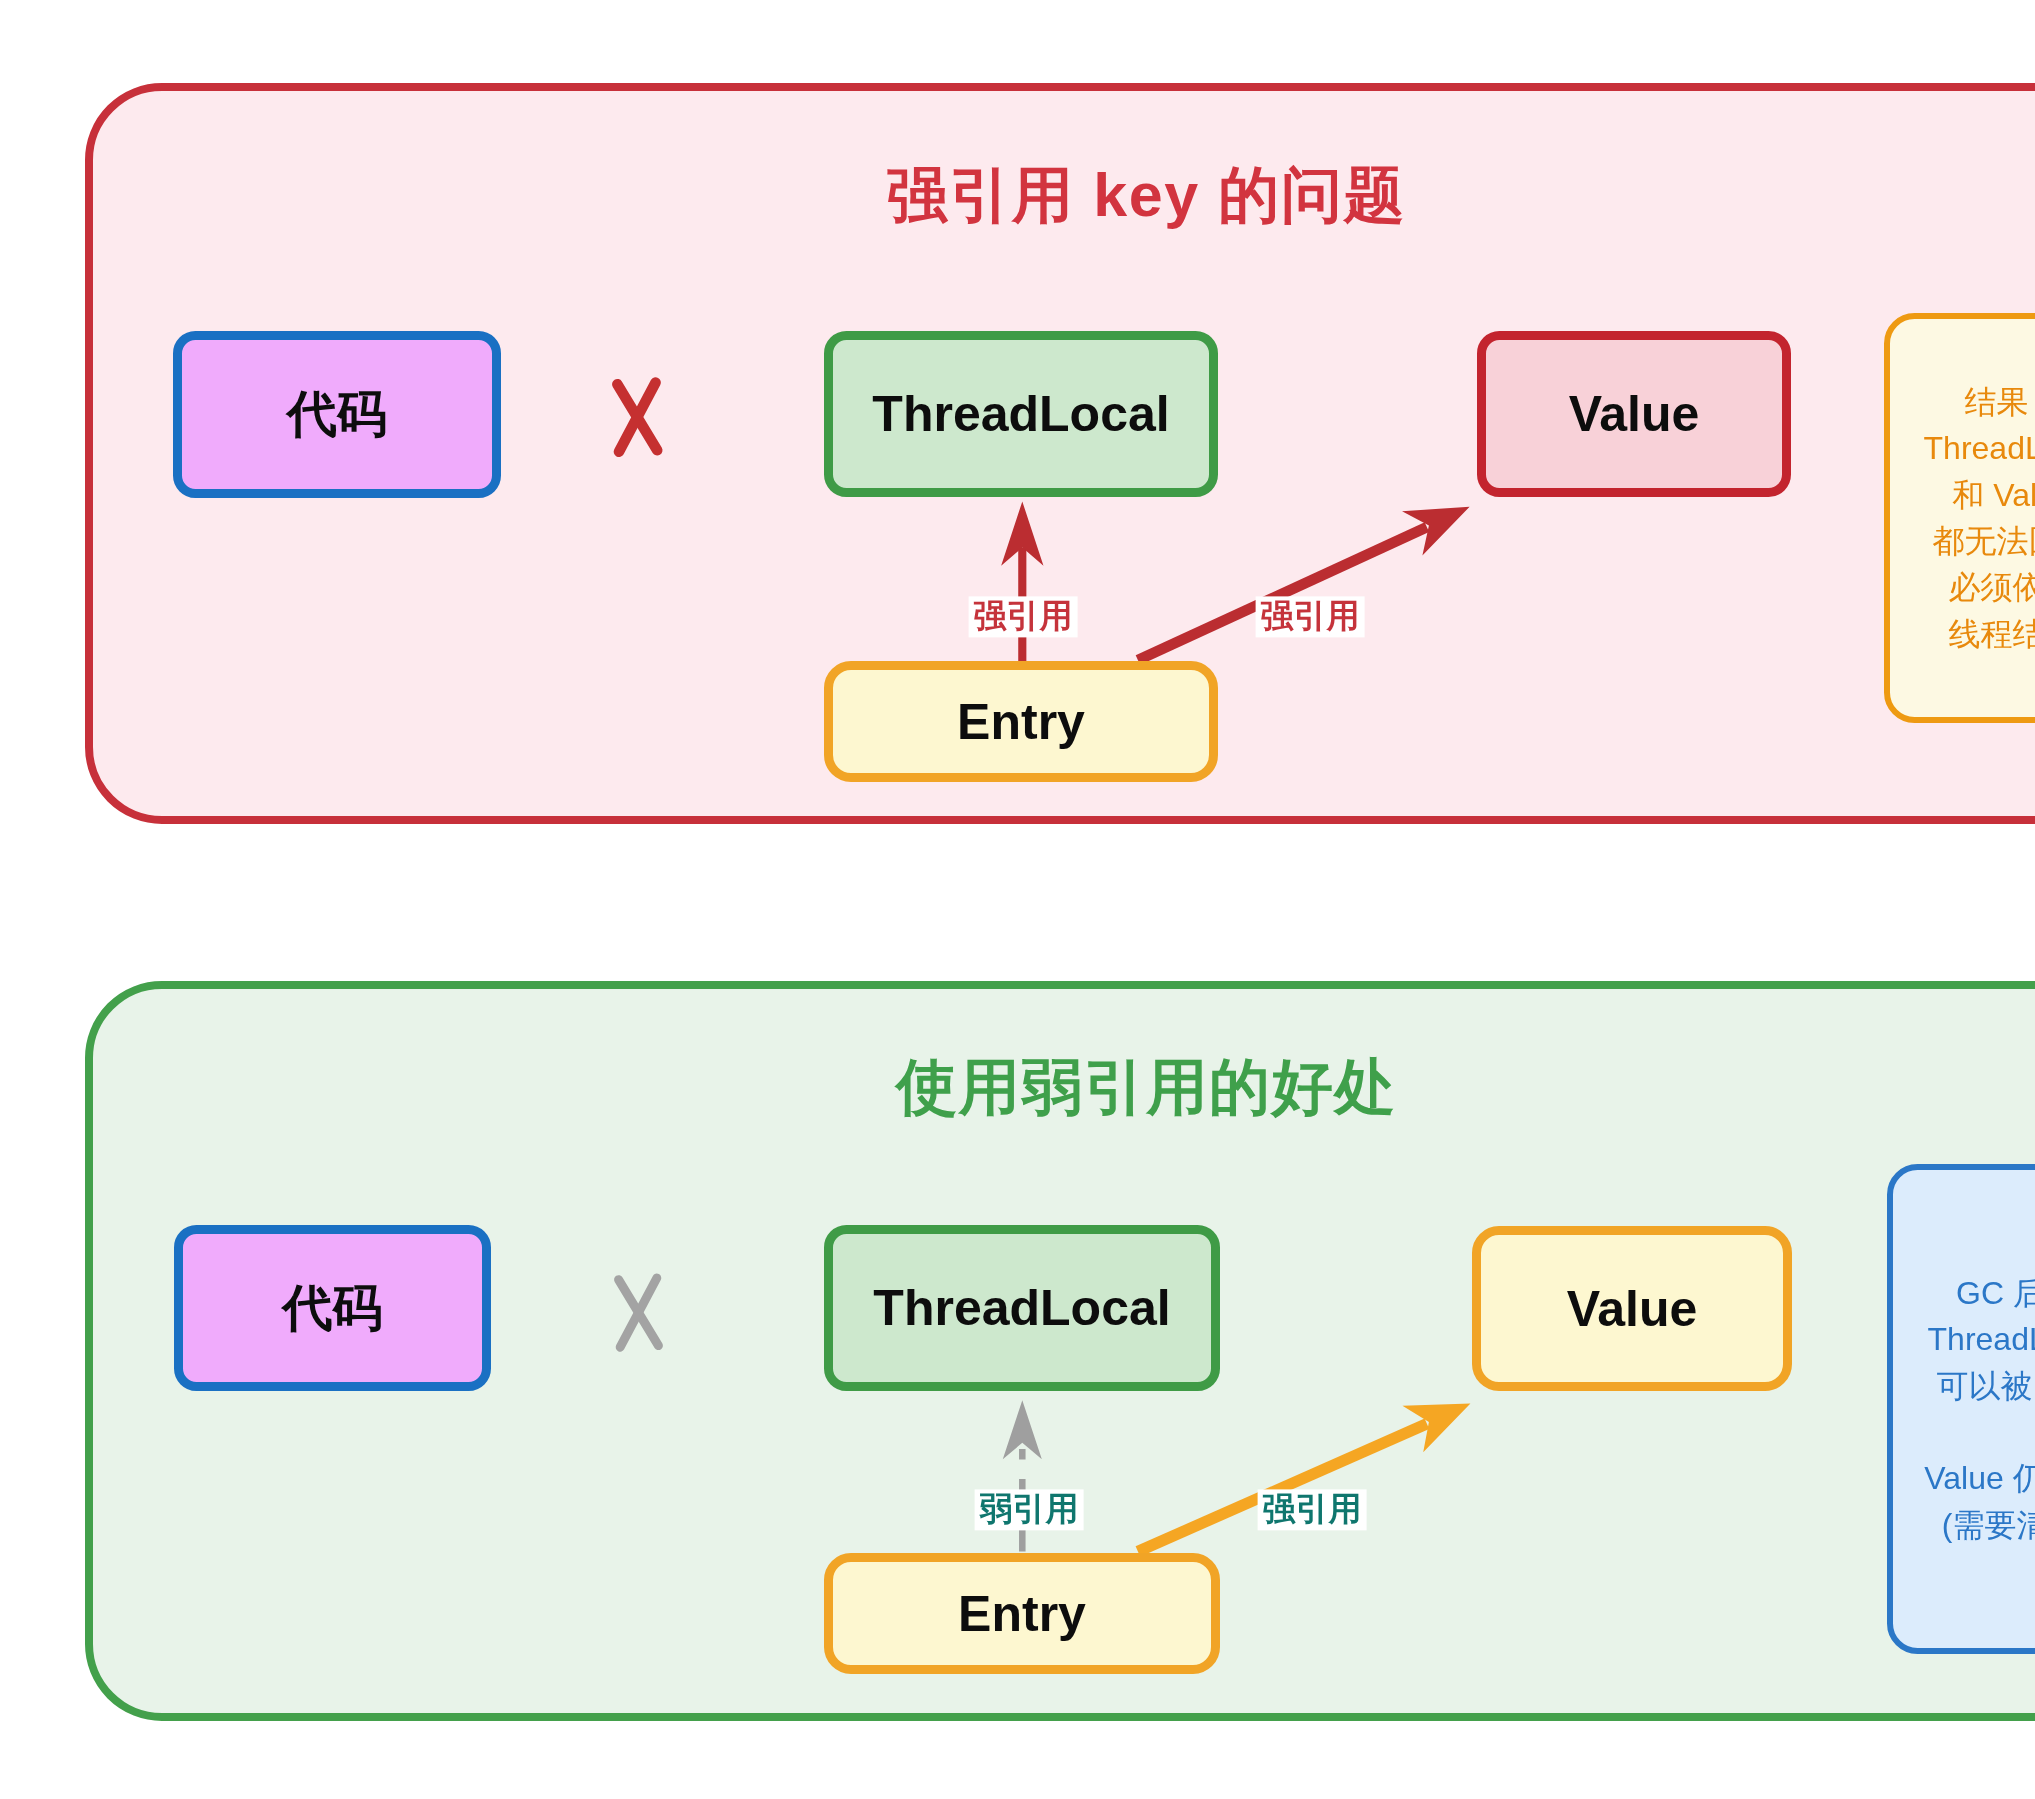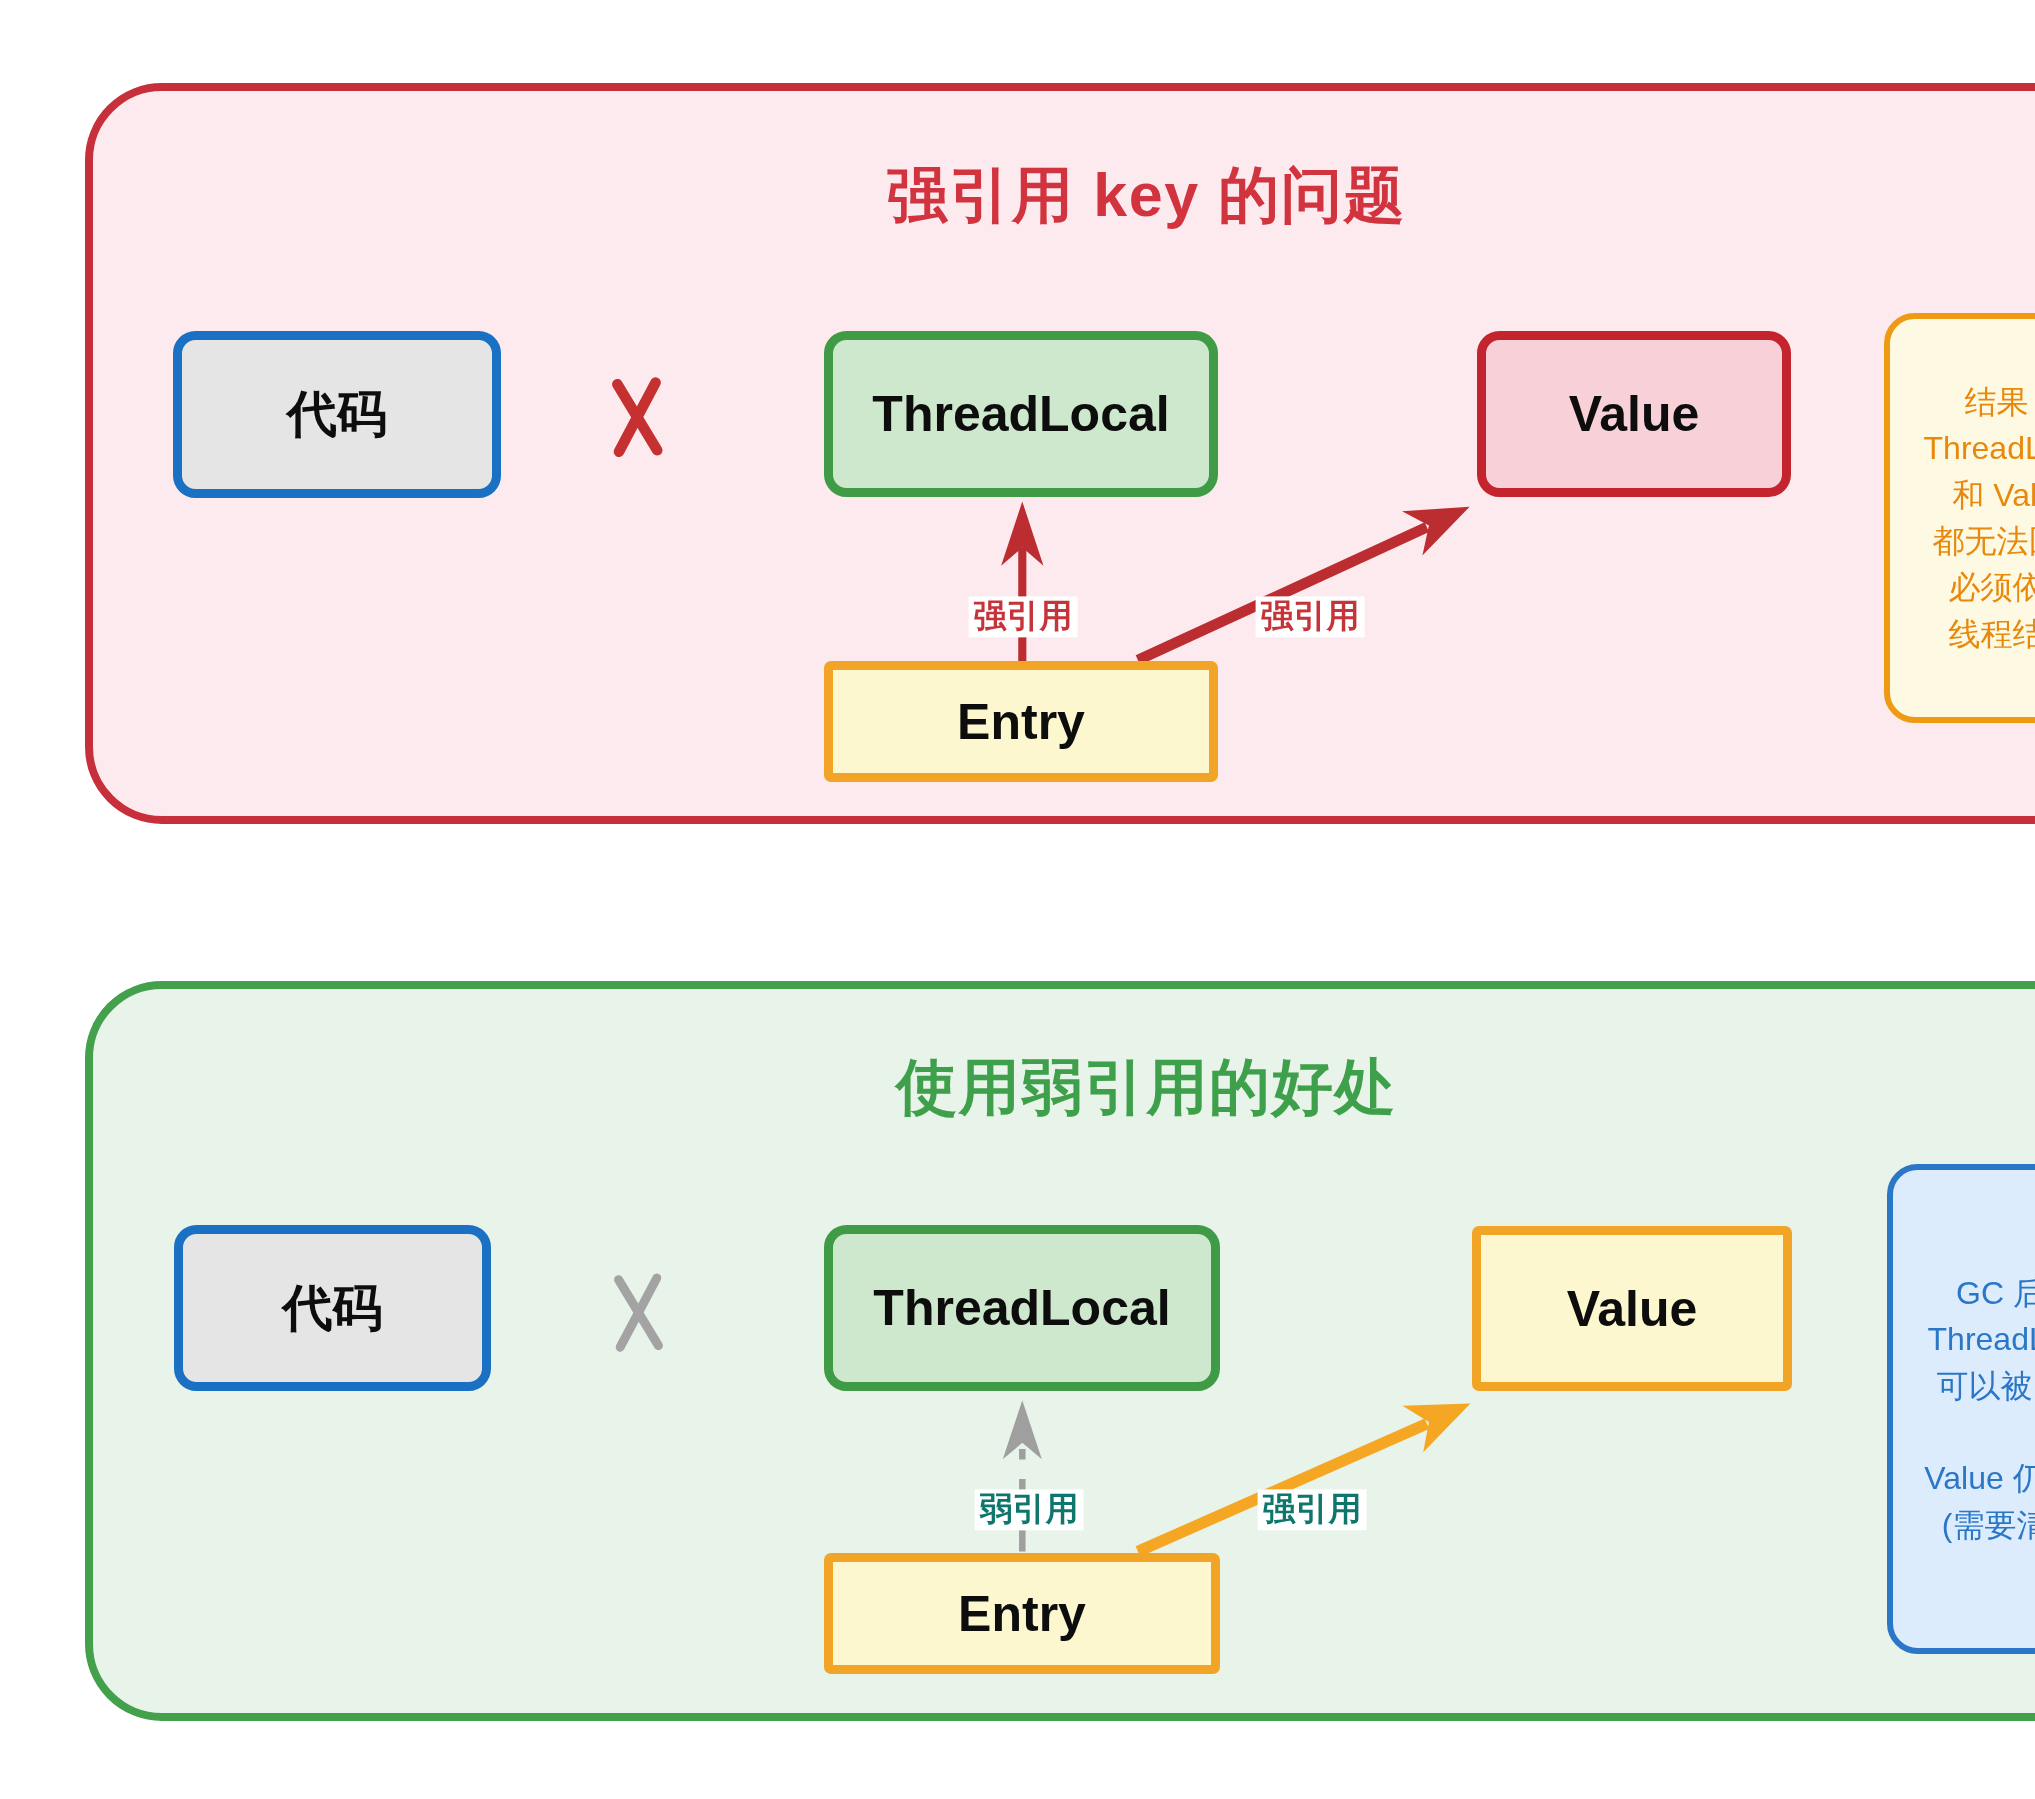--- a/index.html
+++ b/index.html
@@ -23,24 +23,24 @@
     font-size:61px;font-weight:bold;letter-spacing:1.6px;z-index:4;
   }
   .title-top{top:155px;color:#d2343f;}
   .title-bottom{top:1047px;color:#3fa04b;}
   
   .node{
     display:flex;align-items:center;justify-content:center;
     border-radius:22.4px;z-index:4;
     font-size:50px;font-weight:bold;color:#0d0d0d;
   }
-  .node-blue  {background:#e5e5e5;border:9.8px solid #1a70c3;}
+  .node-blue  {background:#f0abfc;border:9.8px solid #1a70c3;}
   .node-green {background:#cde8cd;border:9.8px solid #3f9b46;}
   .node-red   {background:#f8d1d8;border:9.8px solid #c3242e;}
-  .node-yellow{background:#fdf7d0;border:9px solid #f1a426;border-radius:7px;}
+  .node-yellow{background:#fdf7d0;border:9px solid #f1a426;border-radius:27px;}
   
   .t-code  {left:173px; top:331px; width:328px;height:167px;}
   .t-tl    {left:824px;top:331px; width:394px;height:166px;}
   .t-value {left:1477px;top:331px; width:314px;height:166px;}
   .t-entry {left:824px;top:661px;width:394px;height:121px;}
   
   .b-code  {left:174px; top:1225px;width:317px;height:166px;}
   .b-tl    {left:824px;top:1225px;width:396px;height:166px;}
   .b-value {left:1472px;top:1226px;width:320px;height:165px;}
   .b-entry {left:824px;top:1553px;width:396px;height:121px;}

